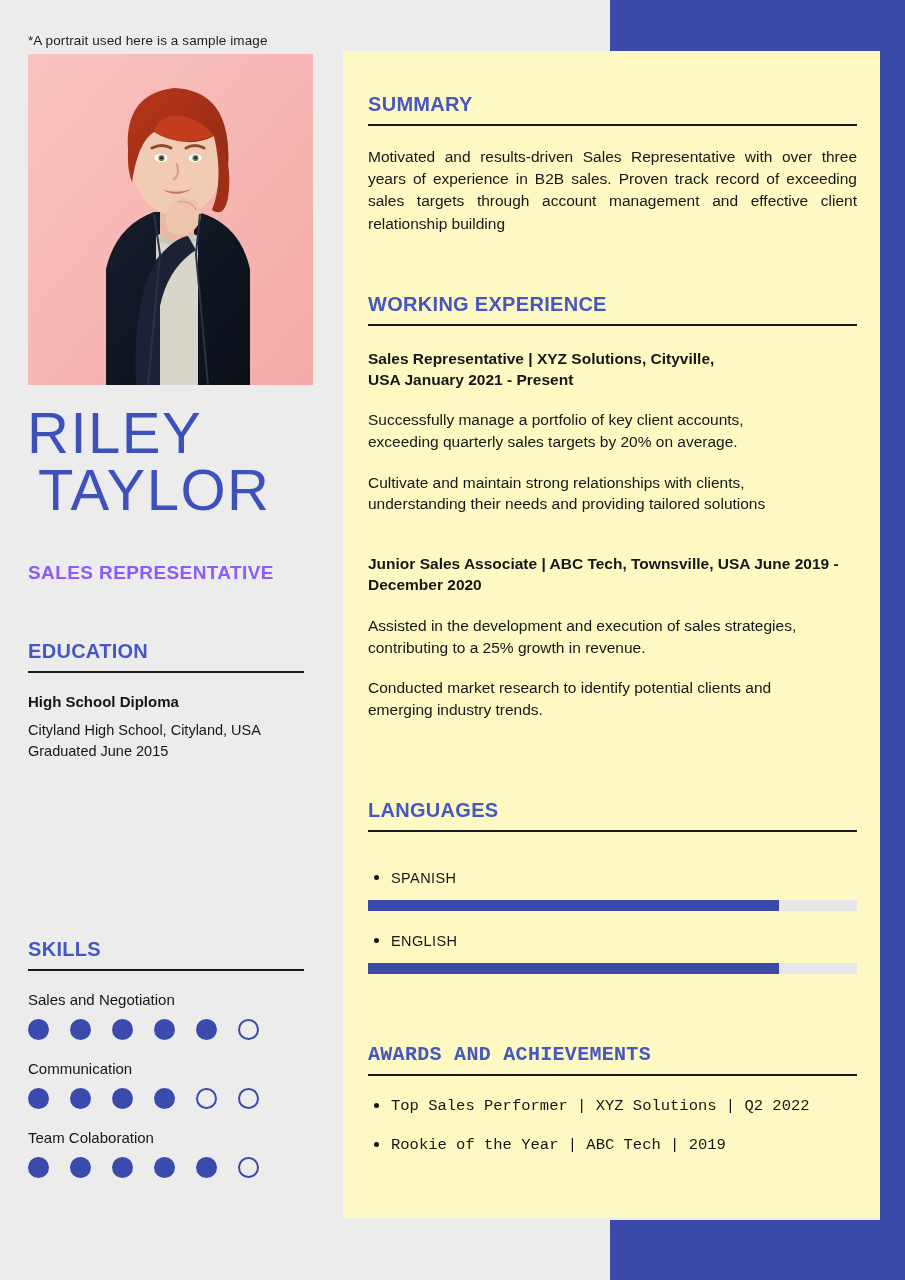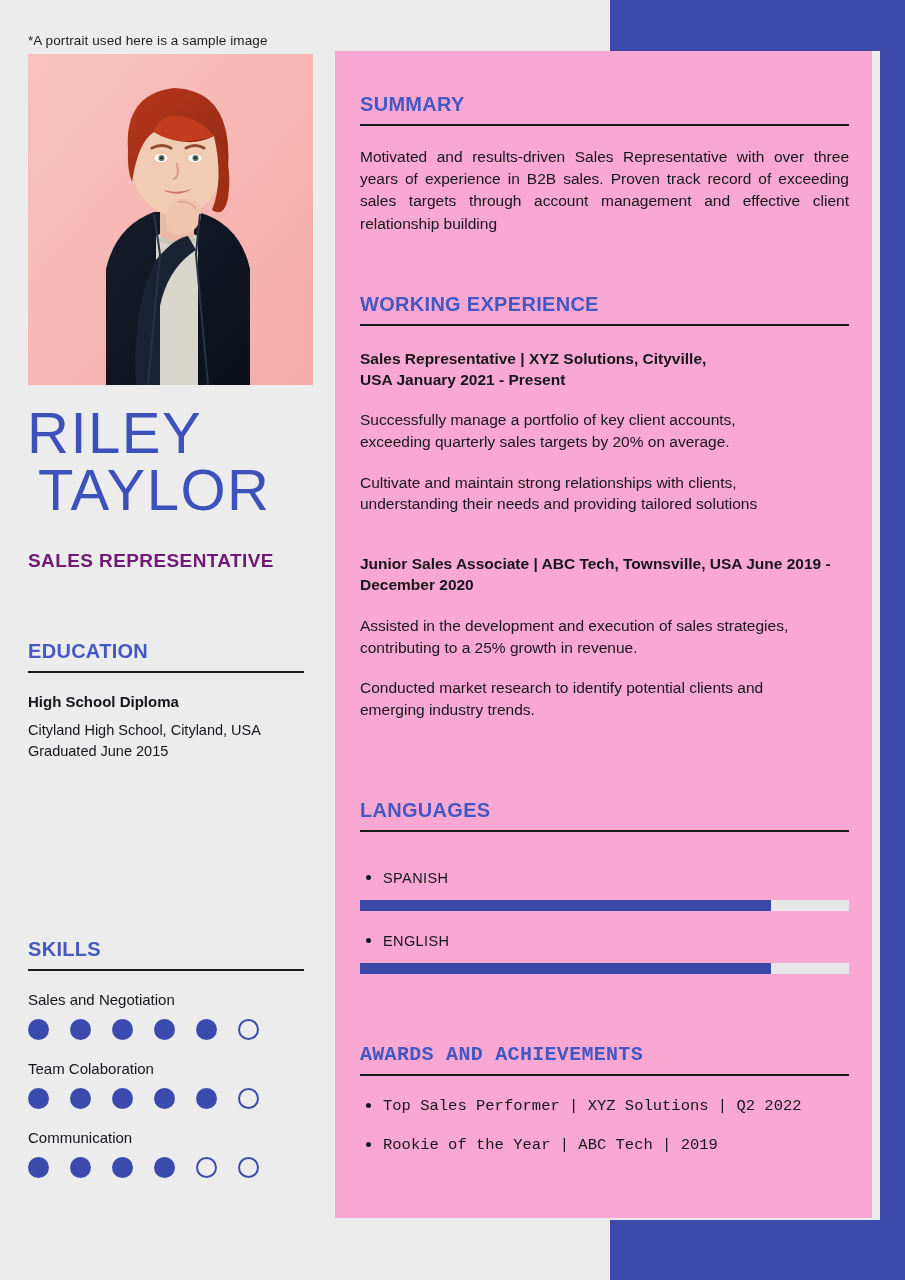--- a/index.html
+++ b/index.html
@@ -18,38 +18,38 @@
   .left-col{position:absolute;left:0;top:0;width:343px;height:1280px;background:#ececed;}
   .portrait-note{position:absolute;left:28px;top:33px;font-size:13.5px;color:#1d1d1f;letter-spacing:.1px;white-space:nowrap;}
 
   .photo{position:absolute;left:28px;top:54px;width:285px;height:331px;overflow:hidden;background:#f6b9b6;}
   .photo svg{display:block;width:285px;height:331px;}
 
   .name{position:absolute;left:27px;top:405px;width:310px;color:#3d51bb;
         font-size:58px;line-height:.98;font-weight:400;letter-spacing:1.5px;}
   .name .ln{display:block;}
   .name .ln2{margin-left:11px;}
-  .role{position:absolute;left:28px;top:550px;font-size:19px;font-weight:bold;
-        color:#701a75;letter-spacing:.4px;}
+  .role{position:absolute;left:28px;top:562px;font-size:19px;font-weight:bold;
+        color:#8b5cf6;letter-spacing:.4px;}
 
   .sec-left{position:absolute;left:28px;width:276px;}
   .sec-left .h{font-size:20px;font-weight:bold;color:#4557c0;letter-spacing:.3px;margin:0 0 8px 0;}
   .sec-left .rule{height:2px;background:#1a1a1a;width:276px;margin-bottom:6px;}
   .edu-block{margin-top:20px;}
   .edu-title{font-size:15px;font-weight:bold;color:#16161a;margin-bottom:10px;}
   .edu-sub{font-size:14.5px;color:#16161a;line-height:1.42;}
   .skill{margin-top:20px;}
   .skill-name{font-size:15px;color:#16161a;margin-bottom:11px;}
   .dots{display:flex;gap:21px;}
   .dot{width:21px;height:21px;border-radius:50%;box-sizing:border-box;}
   .dot.on{background:#3b4aad;}
   .dot.off{border:2.5px solid #3b4aad;background:transparent;}
 
   
-  .card{position:absolute;left:335px;top:51px;width:537px;height:1167px;background:#f9a8d4;}
+  .card{position:absolute;left:343px;top:51px;width:537px;height:1167px;background:#fef9c3;}
   .sec{position:absolute;left:25px;width:489px;}
   .sec .h{font-size:20px;font-weight:bold;color:#4557c0;letter-spacing:.3px;margin:0 0 8px 0;}
   .sec .rule{height:1.6px;background:#1a1a1a;width:489px;}
   .body-just{font-size:15.5px;color:#16161a;line-height:1.44;text-align:justify;margin-top:20px;}
   .job-head{font-size:15.5px;font-weight:bold;color:#16161a;line-height:1.38;margin-top:22px;}
   .job-body{font-size:15.5px;color:#16161a;line-height:1.4;margin-top:19px;}
   .lang{margin-top:22px;}
   .lang-row{display:flex;align-items:center;gap:12px;font-size:14.5px;color:#16161a;letter-spacing:.4px;}
   .bullet{width:5px;height:5px;border-radius:50%;background:#16161a;margin-left:6px;}
   .bar{position:relative;height:11px;background:#e7e7ea;margin-top:14px;width:489px;}
@@ -145,38 +145,38 @@
       <div class="dots">
           <span class="dot on"></span>
           <span class="dot on"></span>
           <span class="dot on"></span>
           <span class="dot on"></span>
           <span class="dot on"></span>
           <span class="dot off"></span>
         </div>
     </div>
     <div class="skill">
+      <div class="skill-name">Communication</div>
+      <div class="dots">
+          <span class="dot on"></span>
+          <span class="dot on"></span>
+          <span class="dot on"></span>
+          <span class="dot on"></span>
+          <span class="dot off"></span>
+          <span class="dot off"></span>
+        </div>
+    </div>
+    <div class="skill">
       <div class="skill-name">Team Colaboration</div>
       <div class="dots">
           <span class="dot on"></span>
           <span class="dot on"></span>
           <span class="dot on"></span>
           <span class="dot on"></span>
           <span class="dot on"></span>
-          <span class="dot off"></span>
-        </div>
-    </div>
-    <div class="skill">
-      <div class="skill-name">Communication</div>
-      <div class="dots">
-          <span class="dot on"></span>
-          <span class="dot on"></span>
-          <span class="dot on"></span>
-          <span class="dot on"></span>
-          <span class="dot off"></span>
           <span class="dot off"></span>
         </div>
     </div>
   </div>
 </div>
 
 <div class="card">
 
   <div class="sec" style="top:42px;">
     <div class="h">SUMMARY</div>

